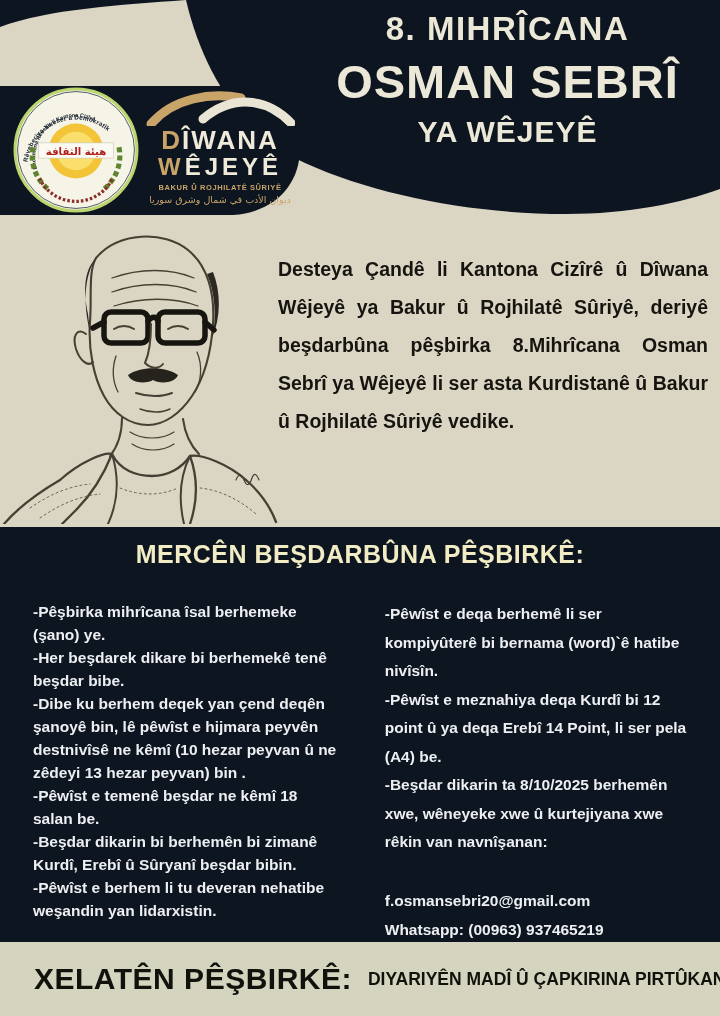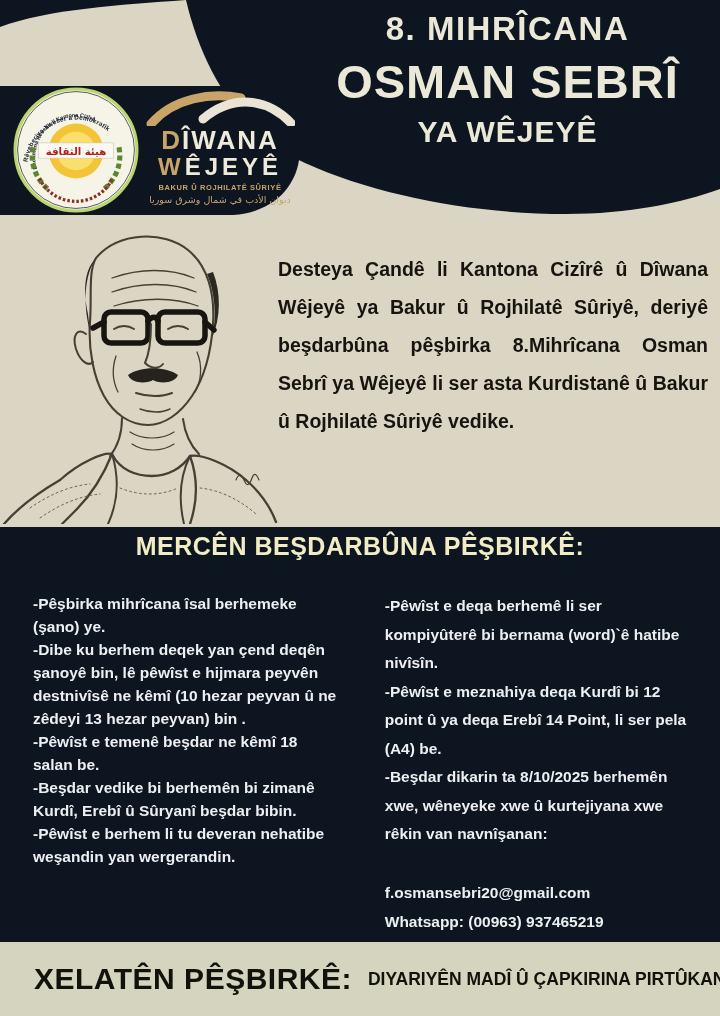--- a/index.html
+++ b/index.html
@@ -39,21 +39,21 @@
     color:#15140f;font-weight:700;font-size:19.5px;line-height:38px;
   }
   .intro p{margin:0;text-align:justify;}
 
   
   .conditions{
     position:absolute;left:0;top:527px;width:720px;height:415px;
     background:#0d1520;color:#edeff2;
   }
   .cond-title{
-    margin:0;padding-top:5px;text-align:center;
+    margin:0;padding-top:13px;text-align:center;
     color:#f1ecc4;font-size:25px;font-weight:800;letter-spacing:.5px;
   }
   .cols{display:flex;padding:0 33px;margin-top:31px;gap:24px;}
   .col{font-size:15.5px;font-weight:700;}
   .col p{margin:0;}
   .col-left{width:334px;line-height:23px;}
   .col-right{width:328px;margin-left:20px;line-height:28.5px;}
   .contact{margin-top:29px;}
   .contact p{margin:0;line-height:29px;}
 
@@ -185,24 +185,25 @@
 
   <div class="intro">
     <p>Desteya Çandê li Kantona Cizîrê û Dîwana Wêjeyê ya Bakur û Rojhilatê Sûriyê, deriyê beşdarbûna pêşbirka 8.Mihrîcana Osman Sebrî ya Wêjeyê li ser asta Kurdistanê û Bakur û Rojhilatê Sûriyê vedike.</p>
   </div>
 
   <div class="conditions">
     <h2 class="cond-title">MERCÊN BEŞDARBÛNA PÊŞBIRKÊ:</h2>
     <div class="cols">
       <div class="col col-left">
         <p>-Pêşbirka mihrîcana îsal berhemeke (şano) ye.</p>
+        <p>-Her beşdarek dikare bi berhemekê tenê beşdar bibe.</p>
         <p>-Dibe ku berhem deqek yan çend deqên şanoyê bin, lê pêwîst e hijmara peyvên destnivîsê ne kêmî (10 hezar peyvan û ne zêdeyi 13 hezar peyvan) bin .</p>
         <p>-Pêwîst e temenê beşdar ne kêmî 18 salan be.</p>
-        <p>-Beşdar vedike bi berhemên bi zimanê Kurdî, Erebî û Sûryanî beşdar bibin.</p>
-        <p>-Pêwîst e berhem li tu deveran nehatibe weşandin yan wergerandin.</p>
+        <p>-Beşdar dikarin bi berhemên bi zimanê Kurdî, Erebî û Sûryanî beşdar bibin.</p>
+        <p>-Pêwîst e berhem li tu deveran nehatibe weşandin yan lidarxistin.</p>
       </div>
       <div class="col col-right">
         <p>-Pêwîst e deqa berhemê li ser kompiyûterê bi bernama (word)`ê hatibe nivîsîn.</p>
         <p>-Pêwîst e meznahiya deqa Kurdî bi 12 point û ya deqa Erebî 14 Point, li ser pela (A4) be.</p>
         <p>-Beşdar dikarin ta 8/10/2025 berhemên xwe, wêneyeke xwe û kurtejiyana xwe rêkin van navnîşanan:</p>
         <div class="contact">
           <p>f.osmansebri20@gmail.com</p>
           <p>Whatsapp: (00963) 937465219</p>
         </div>
       </div>

